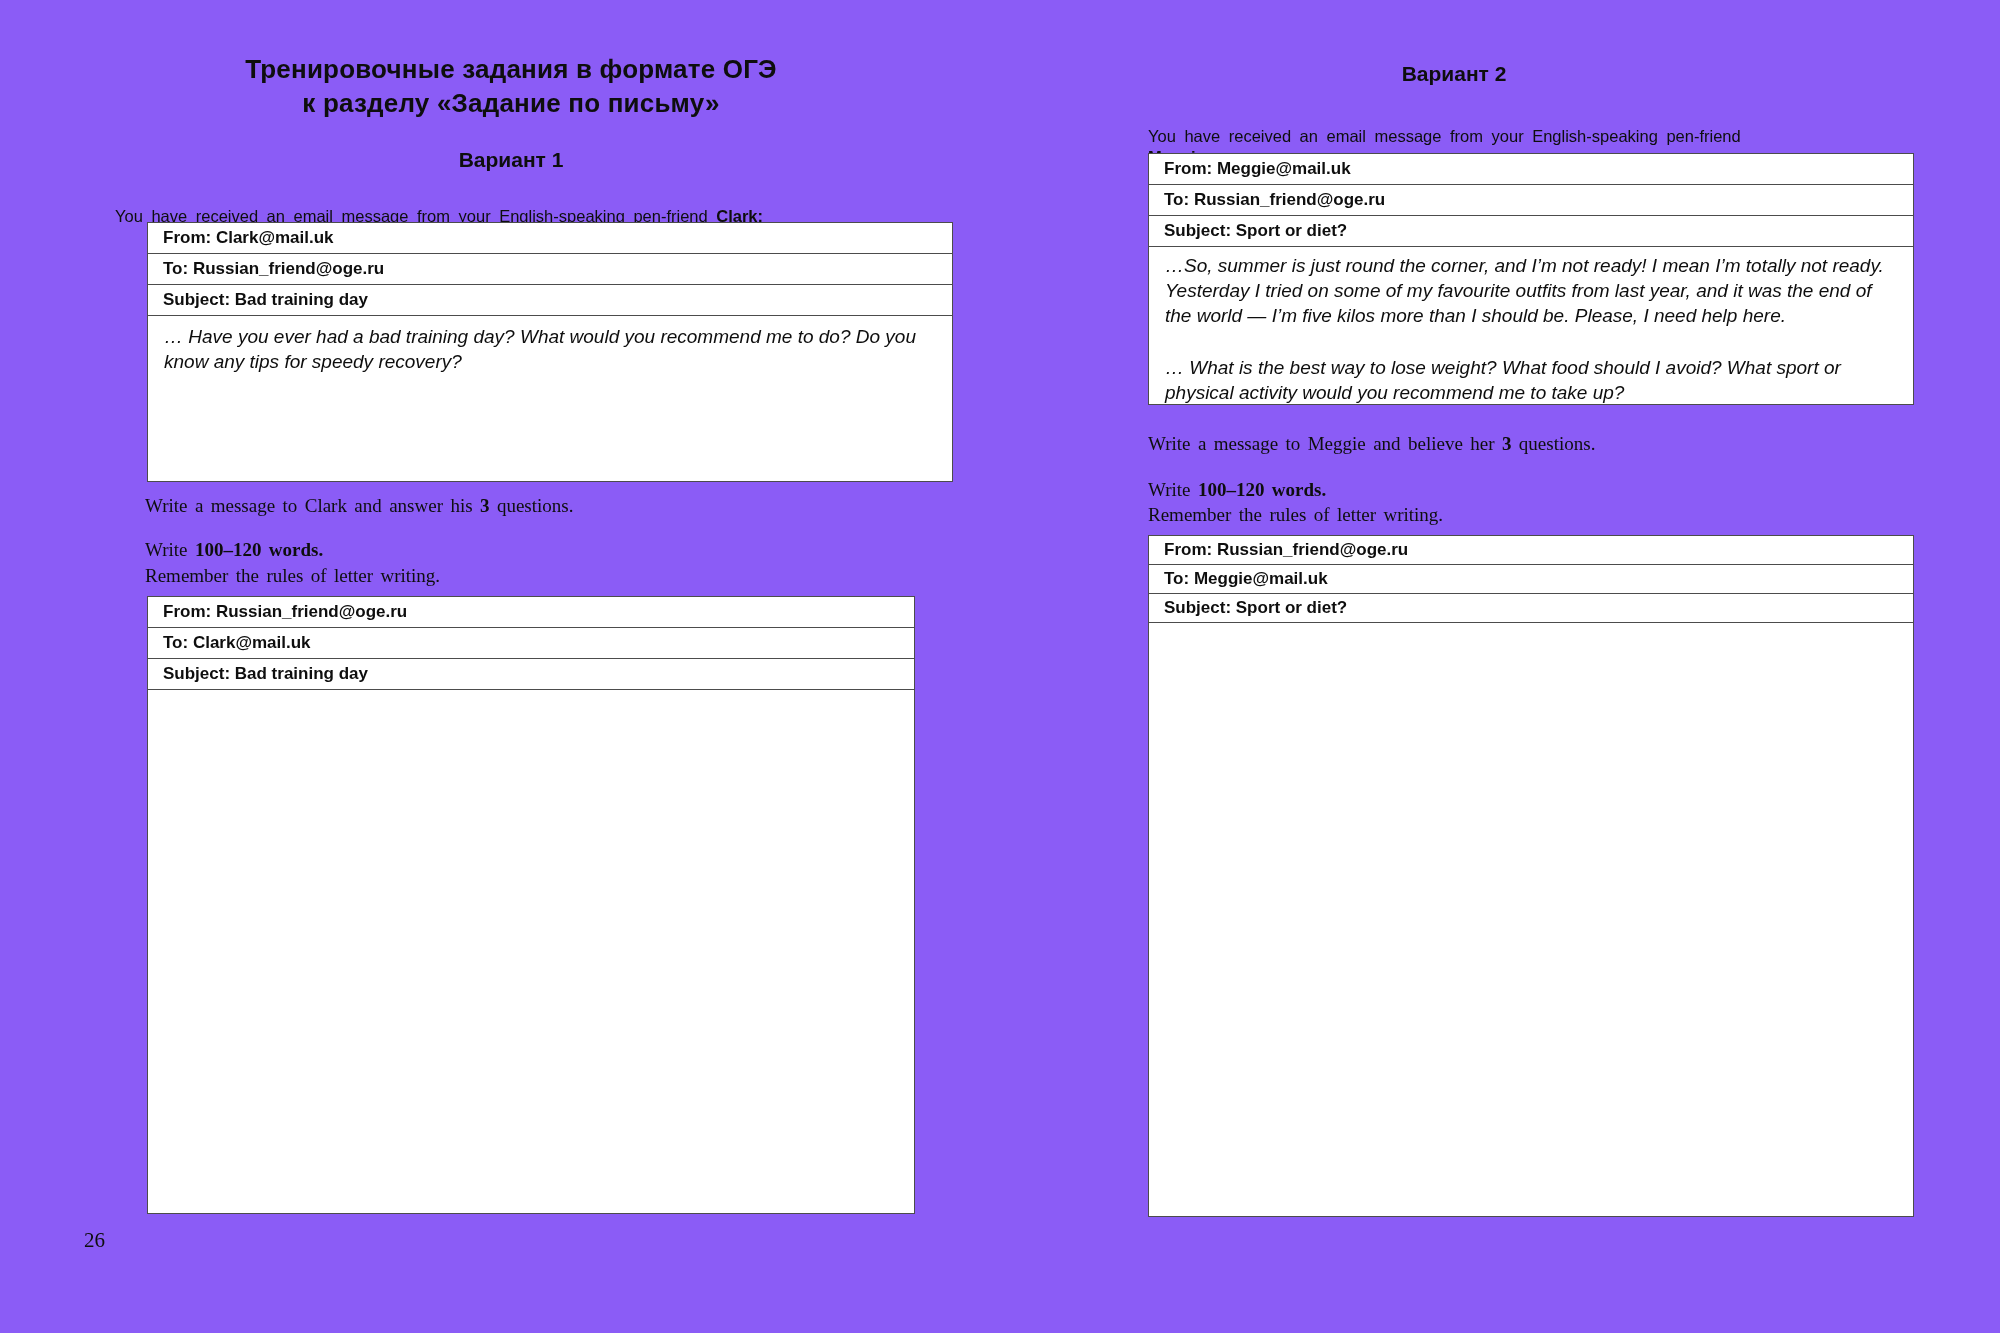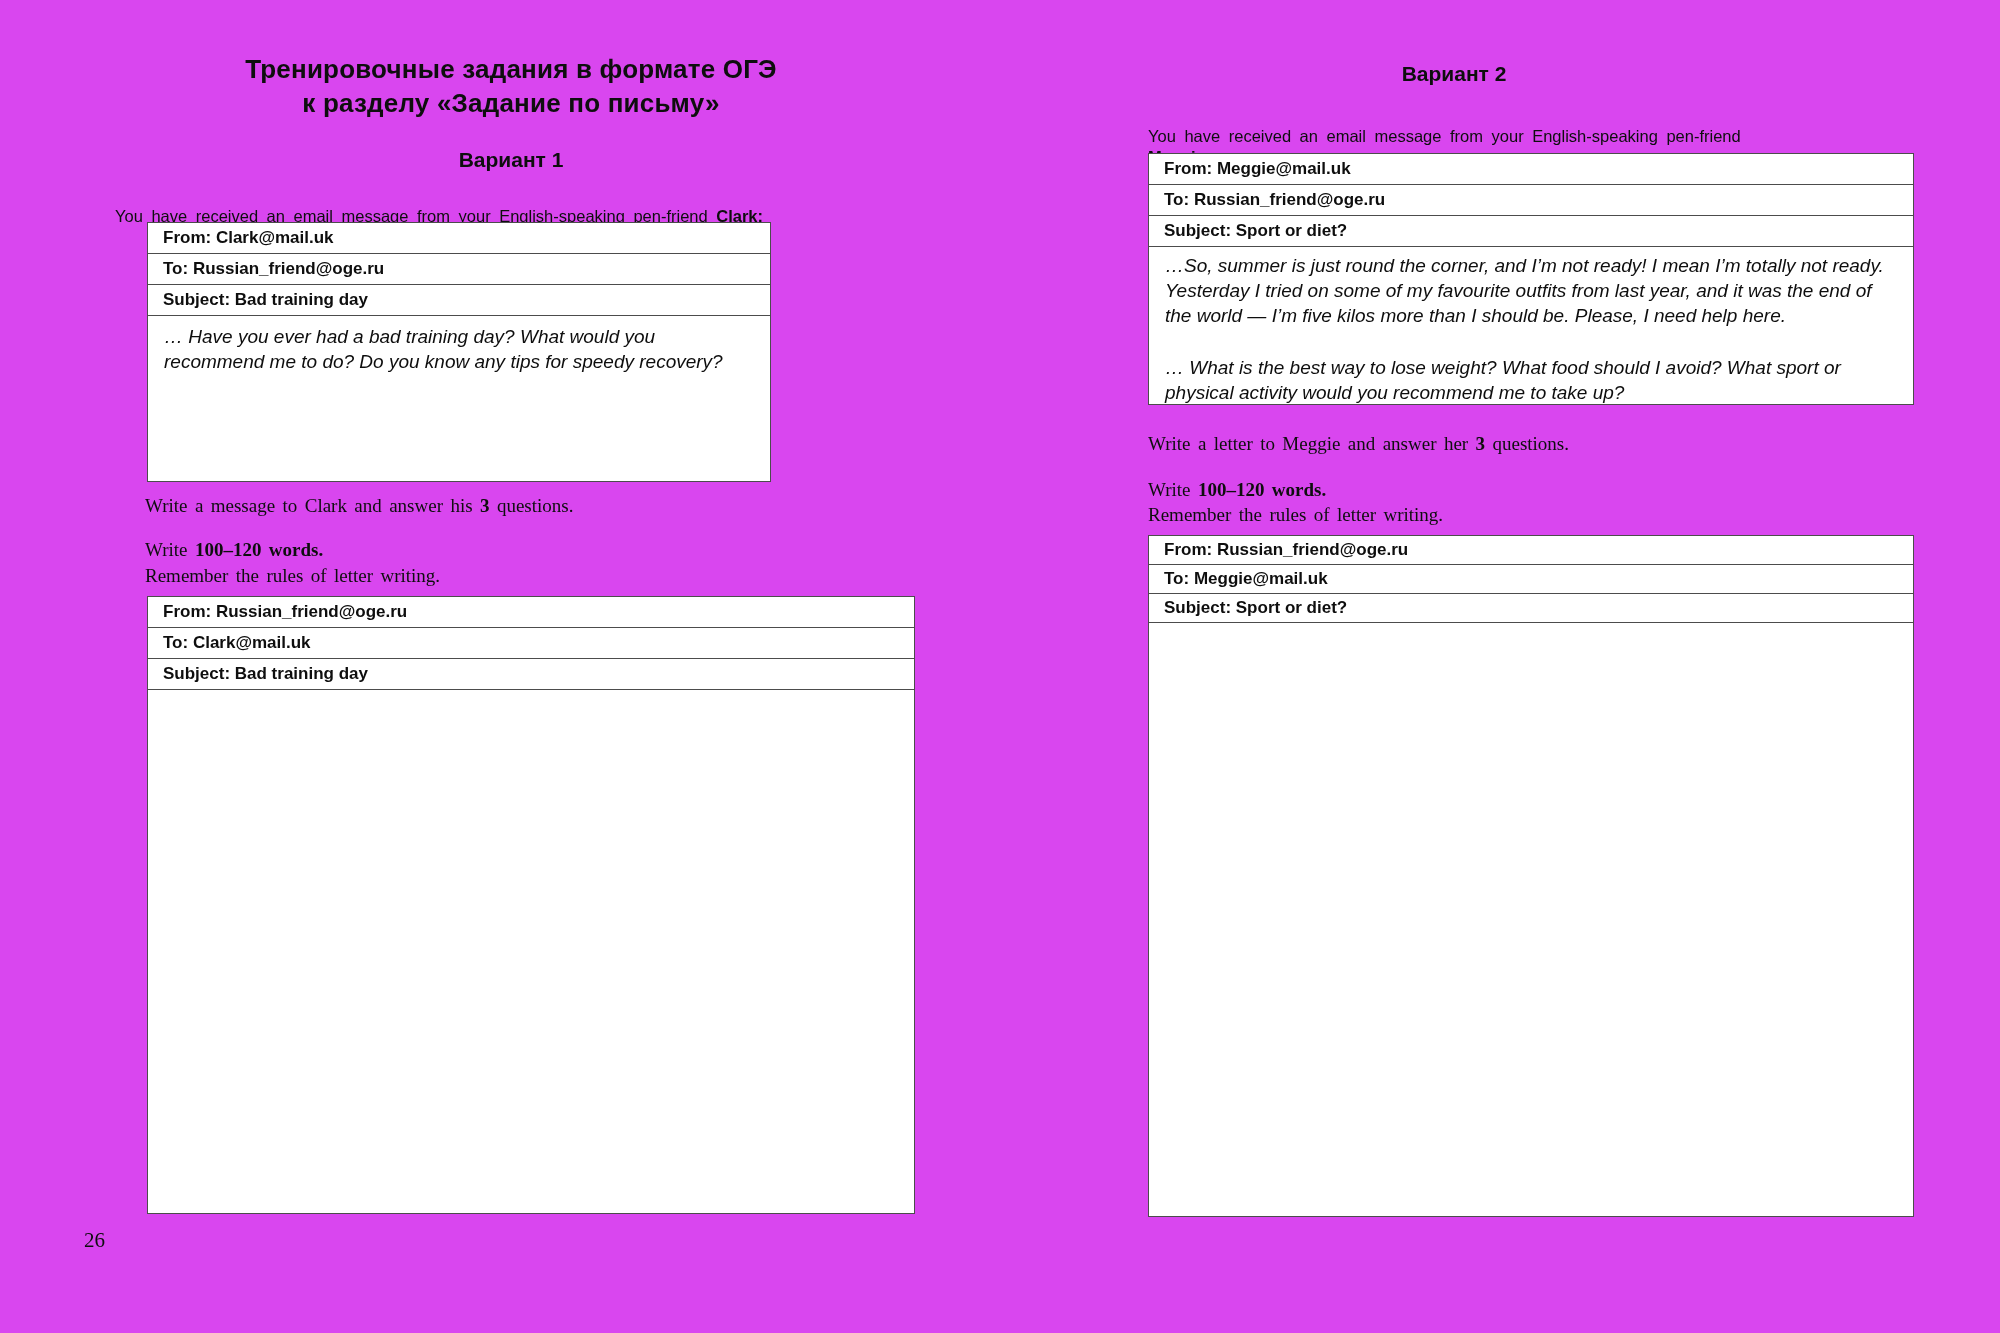--- a/index.html
+++ b/index.html
@@ -1,21 +1,21 @@
 <!DOCTYPE html>
 <html><head>
 <meta charset="utf-8">
 <style>
   * { margin: 0; padding: 0; box-sizing: border-box; }
   html, body { background: #ffffff; }
   .page {
     position: relative;
     width: 2000px;
     height: 1333px;
-    background: #d946ef;
+    background: #8b5cf6;
     font-family: "Liberation Sans", sans-serif;
     color: #0e0e0e;
     overflow: hidden;
   }
   .col { position: absolute; top: 0; height: 1333px; }
   .col-left  { left: 115px; width: 792px; }
   .col-right { left: 1148px; width: 612px; }
 
   .heading {
     position: absolute; left: 0; width: 100%;
@@ -77,21 +77,21 @@
     left: 84px;
     top: 1228px;
     font-family: Liberation Serif, serif;
     font-size: 21px;
   }
 
   
   .col-left .heading       { top: 52px; }
   .col-left .variant-title { top: 148px; }
   .col-left .intro         { top: 186px; }
-  .col-left .box-incoming  { top: 222px; left: 32px; width: 624px; }
+  .col-left .box-incoming  { top: 222px; left: 32px; width: 806px; }
   .col-left .box-incoming .email-body { height: 165px; }
   .col-left .task-line     { top: 494px; left: 30px; }
   .col-left .words-line    { top: 538px; left: 30px; }
   .col-left .remember-line { top: 564px; left: 30px; }
   .col-left .box-reply     { top: 596px; left: 32px; width: 768px; }
   .col-left .box-reply .reply-space { height: 523px; }
 
   
   .col-right .variant-title { top: 62px; }
   .col-right .intro         { top: 106px; }
@@ -152,21 +152,21 @@
     <div class="email-box box-incoming">
       <div class="email-row">From: Meggie@mail.uk</div>
       <div class="email-row">To: Russian_friend@oge.ru</div>
       <div class="email-row">Subject: Sport or diet?</div>
       <div class="email-body">
         <p>…So, summer is just round the corner, and I’m not ready! I mean I’m totally not ready. Yesterday I tried on some of my favourite outfits from last year, and it was the end of the world — I’m five kilos more than I should be. Please, I need help here.</p>
         <p>… What is the best way to lose weight? What food should I avoid? What sport or physical activity would you recommend me to take up?</p>
       </div>
     </div>
 
-    <div class="serif-line task-line"><span>Write a letter to Meggie and answer her </span><b>3</b><span> questions.</span></div>
+    <div class="serif-line task-line"><span>Write a message to Meggie and believe her </span><b>3</b><span> questions.</span></div>
 
     <div class="serif-line words-line"><span>Write </span><b>100–120 words.</b></div>
 
     <div class="serif-line remember-line">Remember the rules of letter writing.</div>
 
     <div class="email-box box-reply">
       <div class="email-row compact">From: Russian_friend@oge.ru</div>
       <div class="email-row compact">To: Meggie@mail.uk</div>
       <div class="email-row compact">Subject: Sport or diet?</div>
       <div class="reply-space"></div>

